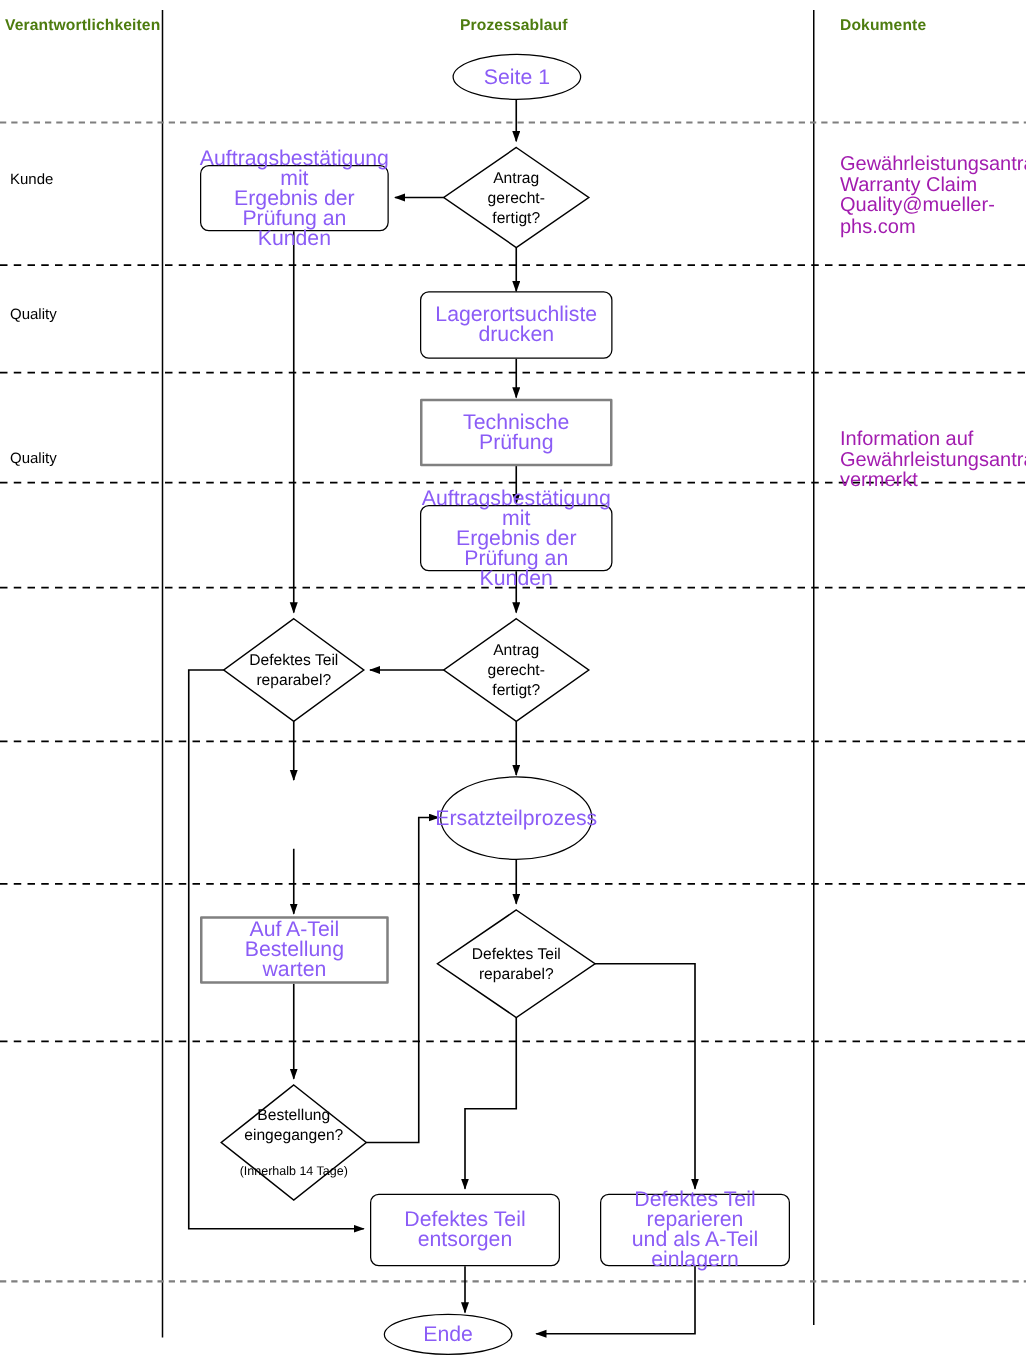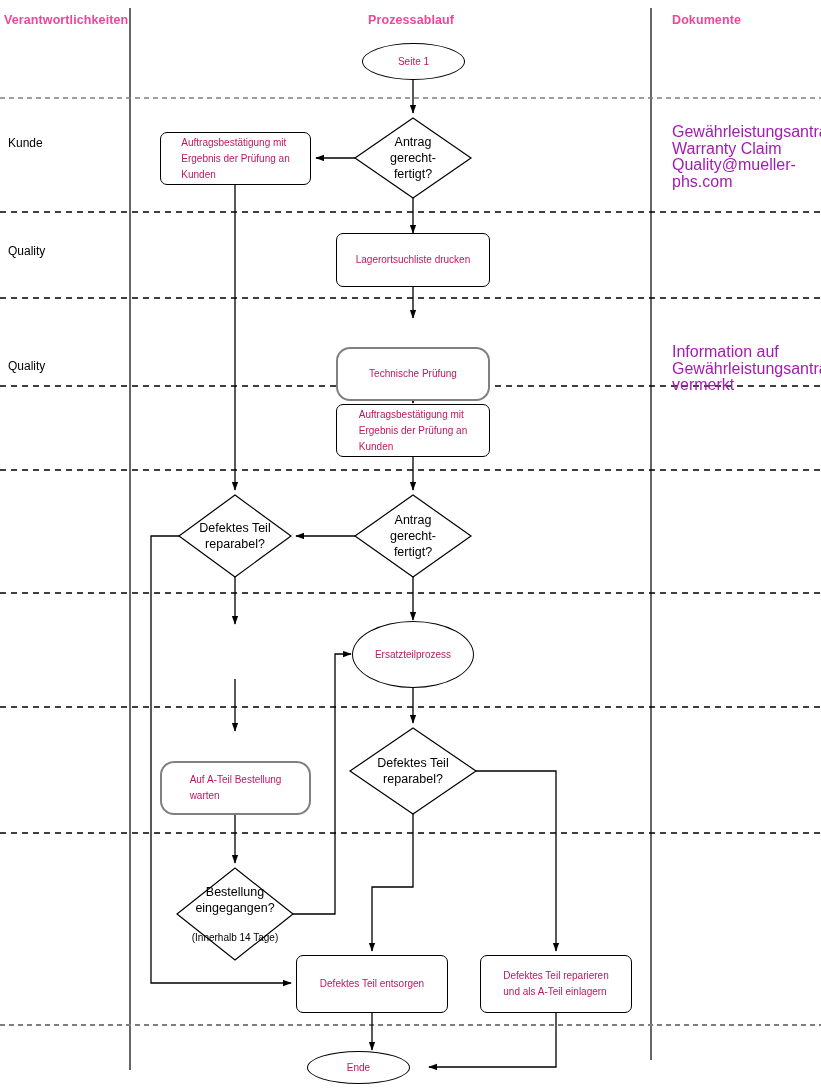--- a/index.html
+++ b/index.html
@@ -22,55 +22,54 @@
     left: 0; top: 0;
     width: 821px;
     height: 1088px;
   }
   .col-header {
     position: absolute;
     font-size: 12.5px;
     font-weight: bold;
     letter-spacing: 0.1px;
     white-space: nowrap;
-    color: #ec4899;
+    color: #4d7c0f;
   }
   .lane-label {
     position: absolute;
     font-size: 12px;
     color: #000;
     white-space: nowrap;
   }
   .doc-note {
     position: absolute;
     font-size: 16px;
     line-height: 16.5px;
     color: #a21caf;
     white-space: pre-line;
   }
   .node {
     position: absolute;
     box-sizing: border-box;
     display: flex;
     align-items: center;
     justify-content: center;
-    text-align: left;
-    font-size: 10px;
+    text-align: center;
+    font-size: 17px;
     line-height: 16px;
-    color: #be185d;
+    color: #8b5cf6;
     background: #ffffff;
   }
   .node.process {
     border: 1px solid #000000;
     border-radius: 7px;
   }
   .node.process.thick {
     border: 2.2px solid #808080;
-    border-radius: 14px;
-    margin-top: 28px;
+    border-radius: 1px;
   }
   .node-label { padding: 0 6px; white-space: pre-line; }
   .node.terminator {
     border: 1px solid #000000;
     border-radius: 50%;
   }
   .decision {
     position: absolute;
   }
   .decision-text {

